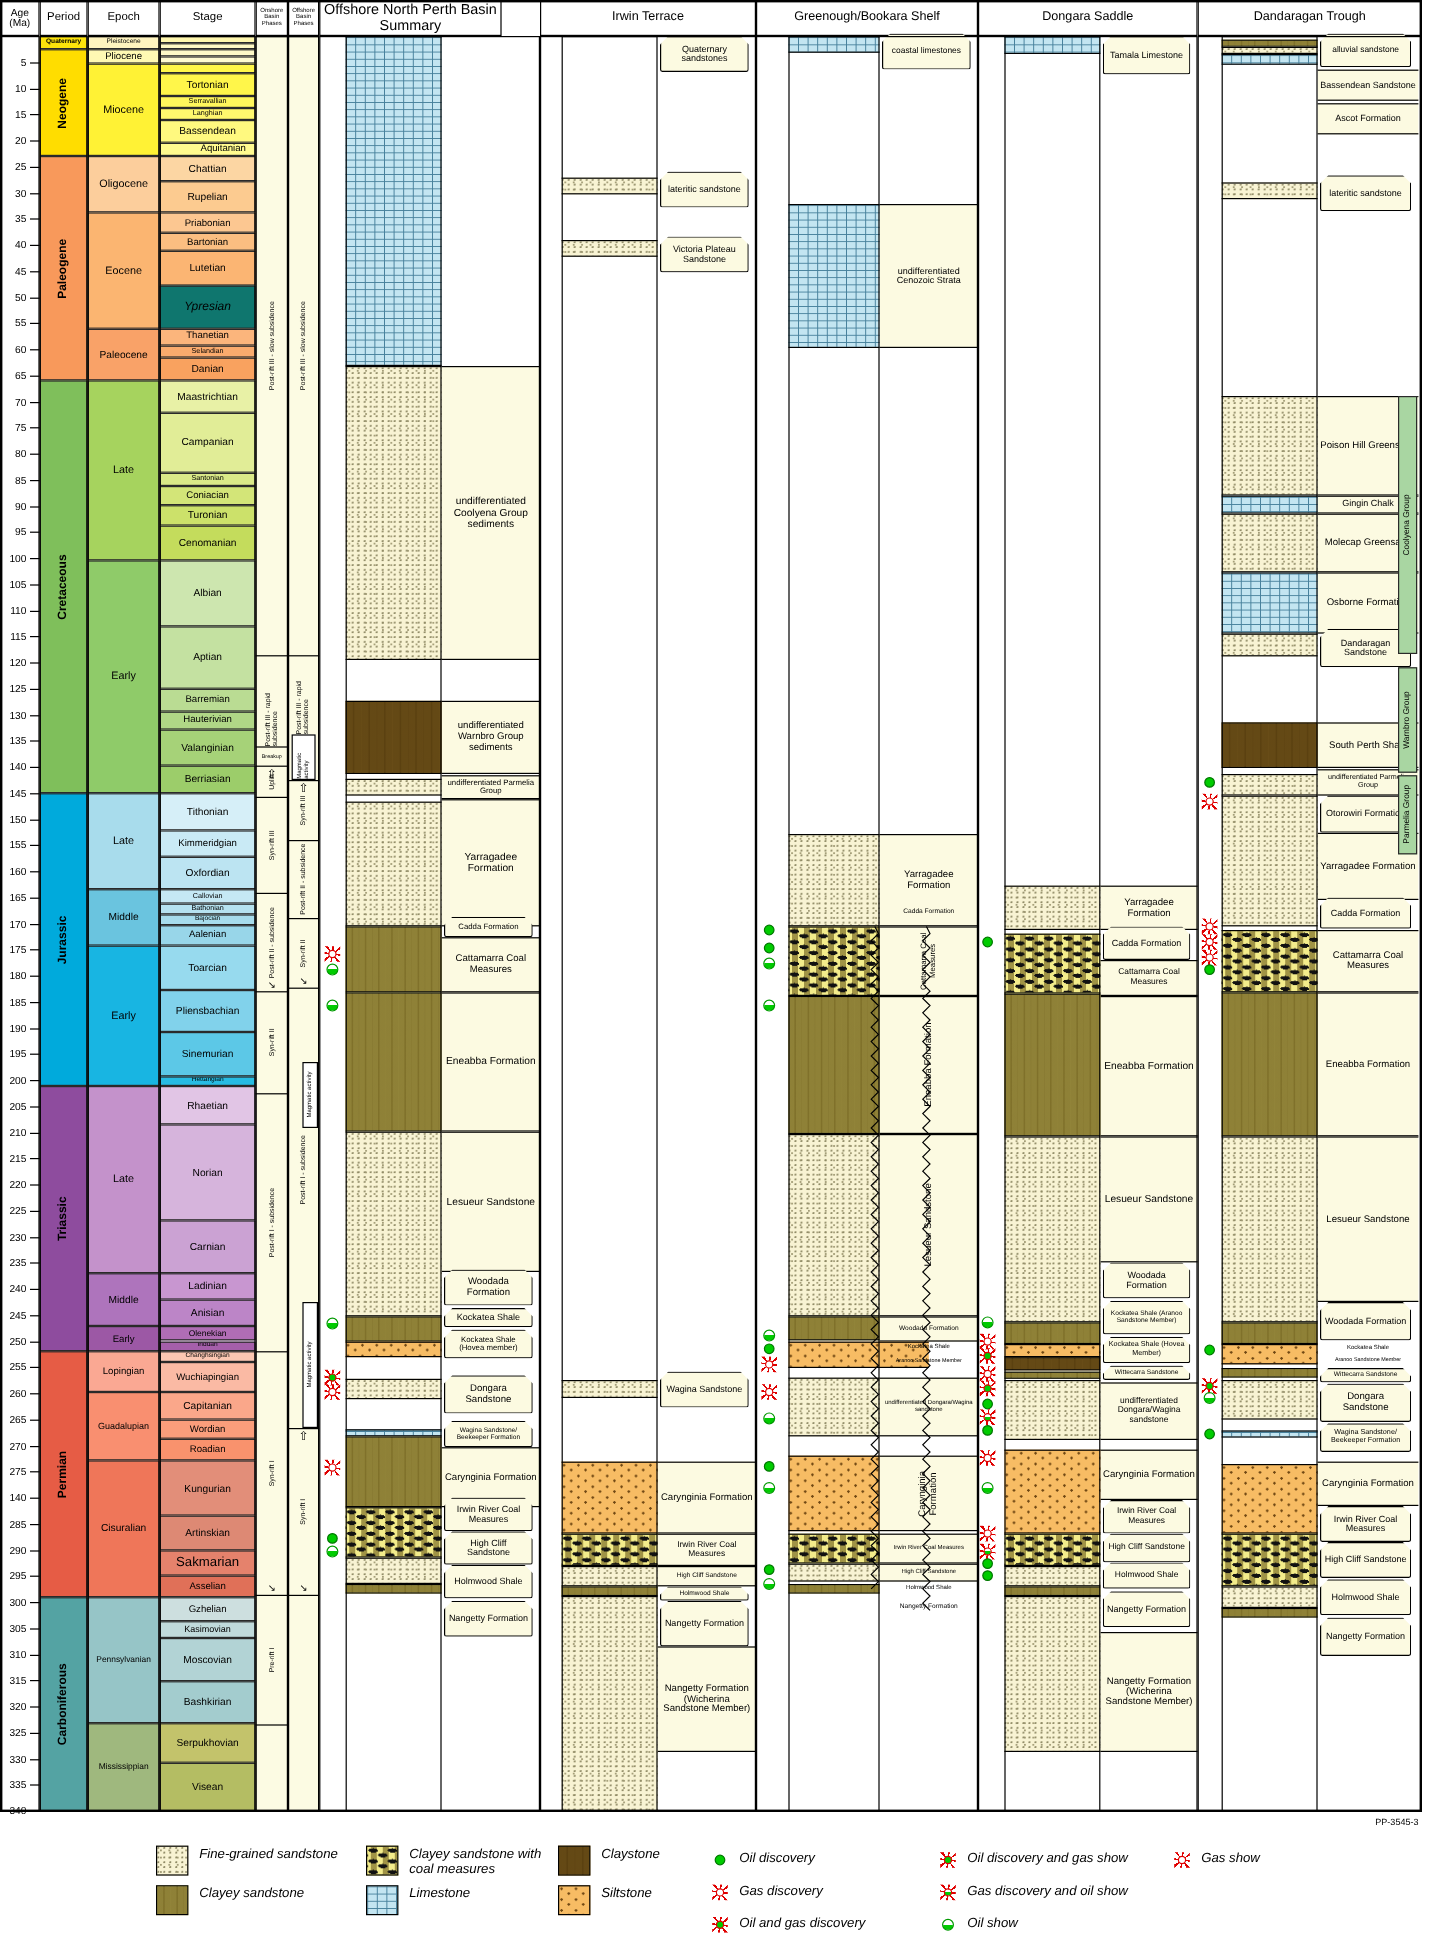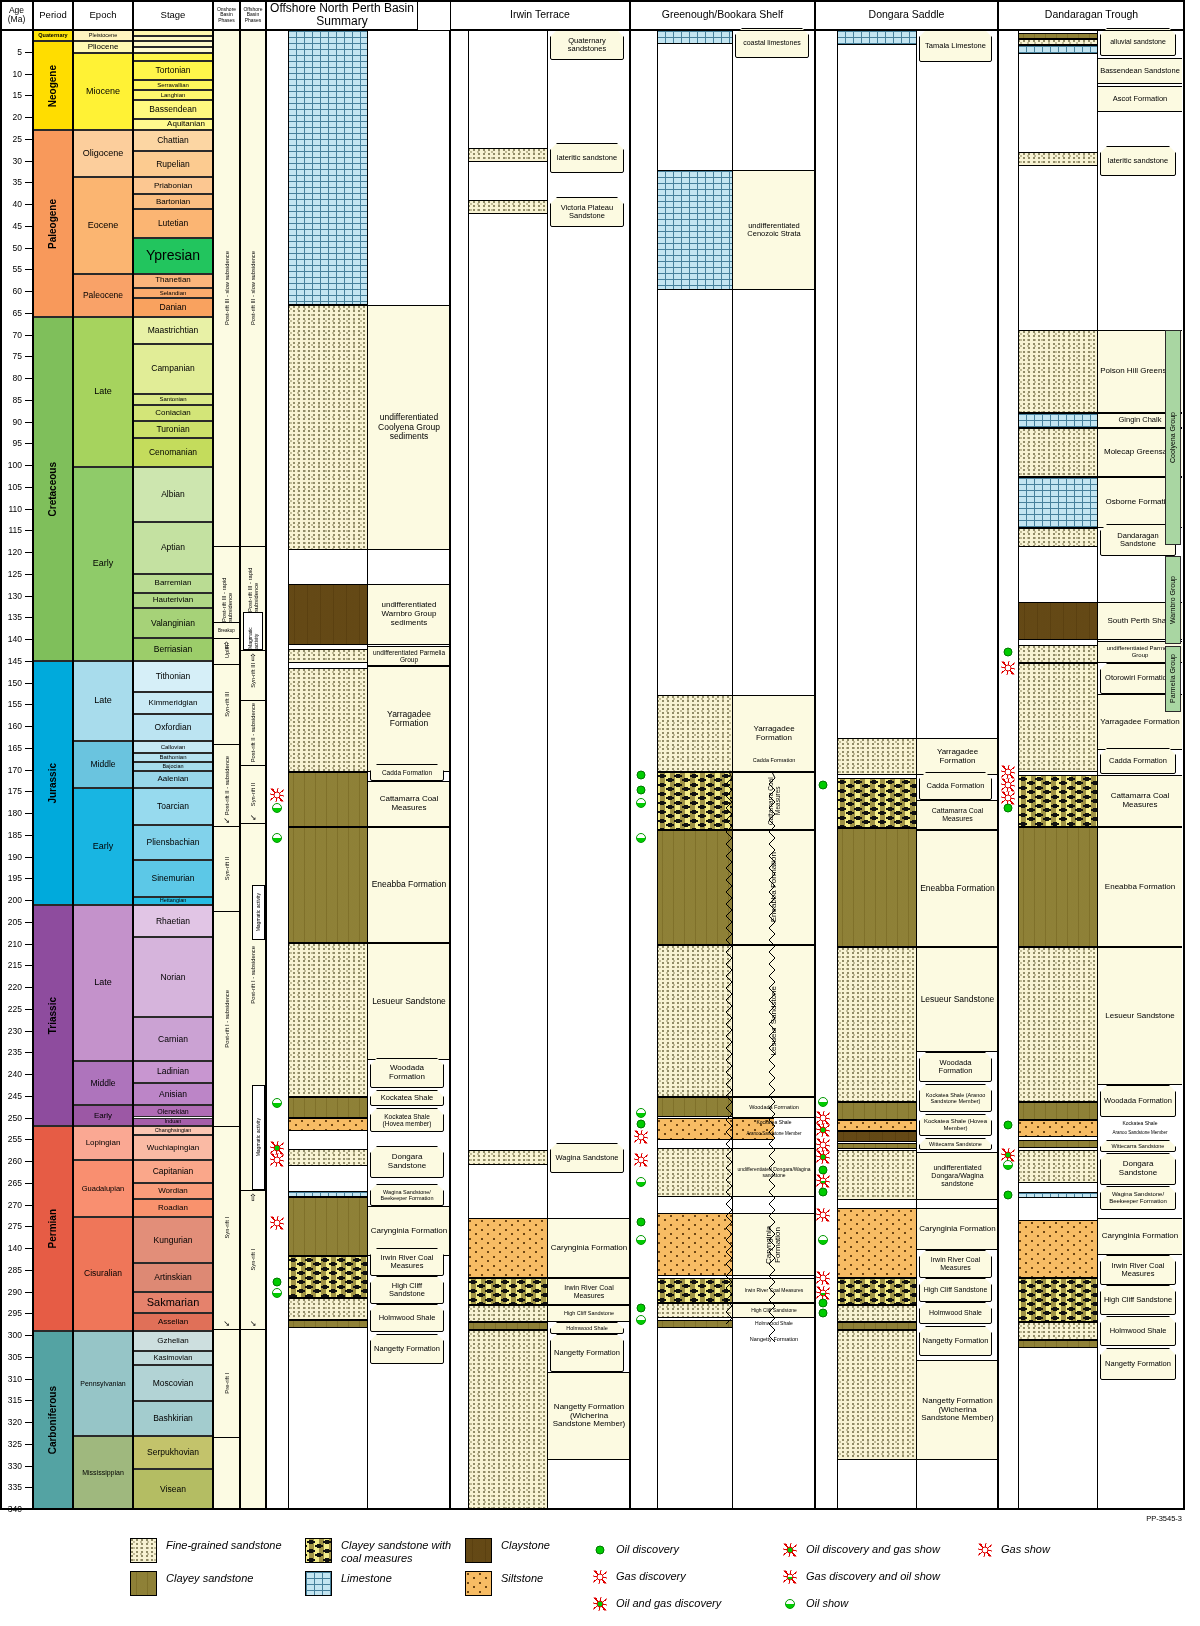--- a/index.html
+++ b/index.html
@@ -126,21 +126,21 @@
       <div class="cell abs" style="left: 133px; top: 61.32px; width: 80px; height: 19.14px; background: rgb(255, 246, 74); font-size: 8.5px;">Tortonian</div>
       <div class="cell abs" style="left: 133px; top: 80.46px; width: 80px; height: 9.57px; background: rgb(255, 247, 92); font-size: 6px;">Serravallian</div>
       <div class="cell abs" style="left: 133px; top: 90.03px; width: 80px; height: 9.57px; background: rgb(255, 248, 110); font-size: 6px;">Langhian</div>
       <div class="cell abs" style="left: 133px; top: 99.6px; width: 80px; height: 19.14px; background: rgb(255, 249, 127); font-size: 8.5px;">Bassendean</div>
       <div class="cell abs" style="left: 133px; top: 118.74px; width: 80px; height: 11.31px; background: rgb(255, 250, 143); font-size: 8px; padding-left: 26px;">Aquitanian</div>
       <div class="cell abs" style="left: 133px; top: 130.05px; width: 80px; height: 20.88px; background: rgb(252, 214, 163); font-size: 8.5px;">Chattian</div>
       <div class="cell abs" style="left: 133px; top: 150.93px; width: 80px; height: 26.535px; background: rgb(252, 203, 144); font-size: 8.5px;">Rupelian</div>
       <div class="cell abs" style="left: 133px; top: 177.465px; width: 80px; height: 16.965px; background: rgb(252, 199, 145); font-size: 8px;">Priabonian</div>
       <div class="cell abs" style="left: 133px; top: 194.43px; width: 80px; height: 14.79px; background: rgb(251, 190, 129); font-size: 8px;">Bartonian</div>
       <div class="cell abs" style="left: 133px; top: 209.22px; width: 80px; height: 28.71px; background: rgb(251, 181, 115); font-size: 8.5px;">Lutetian</div>
-      <div class="cell abs" style="left: 133px; top: 237.93px; width: 80px; height: 35.67px; background: #22c55e; font-size: 14px;">Ypresian</div>
+      <div class="cell abs" style="left: 133px; top: 237.93px; width: 80px; height: 35.67px; background: #0f766e; font-size: 10px; font-style: italic;">Ypresian</div>
       <div class="cell abs" style="left: 133px; top: 273.6px; width: 80px; height: 13.92px; background: rgb(251, 181, 124); font-size: 8px;">Thanetian</div>
       <div class="cell abs" style="left: 133px; top: 287.52px; width: 80px; height: 10.44px; background: rgb(250, 171, 109); font-size: 6px;">Selandian</div>
       <div class="cell abs" style="left: 133px; top: 297.96px; width: 80px; height: 19.14px; background: rgb(249, 162, 95); font-size: 8.5px;">Danian</div>
       <div class="cell abs" style="left: 133px; top: 317.1px; width: 80px; height: 26.535px; background: rgb(232, 241, 166); font-size: 8.5px;">Maastrichtian</div>
       <div class="cell abs" style="left: 133px; top: 343.635px; width: 80px; height: 50.025px; background: rgb(225, 237, 151); font-size: 8.5px;">Campanian</div>
       <div class="cell abs" style="left: 133px; top: 393.66px; width: 80px; height: 11.745px; background: rgb(218, 233, 136); font-size: 6px;">Santonian</div>
       <div class="cell abs" style="left: 133px; top: 405.405px; width: 80px; height: 15.225px; background: rgb(211, 229, 120); font-size: 8px;">Coniacian</div>
       <div class="cell abs" style="left: 133px; top: 420.63px; width: 80px; height: 17.835px; background: rgb(204, 225, 106); font-size: 8.5px;">Turonian</div>
       <div class="cell abs" style="left: 133px; top: 438.465px; width: 80px; height: 28.71px; background: rgb(196, 220, 92); font-size: 8.5px;">Cenomanian</div>
       <div class="cell abs" style="left: 133px; top: 467.175px; width: 80px; height: 54.375px; background: rgb(205, 230, 175); font-size: 8.5px;">Albian</div>

